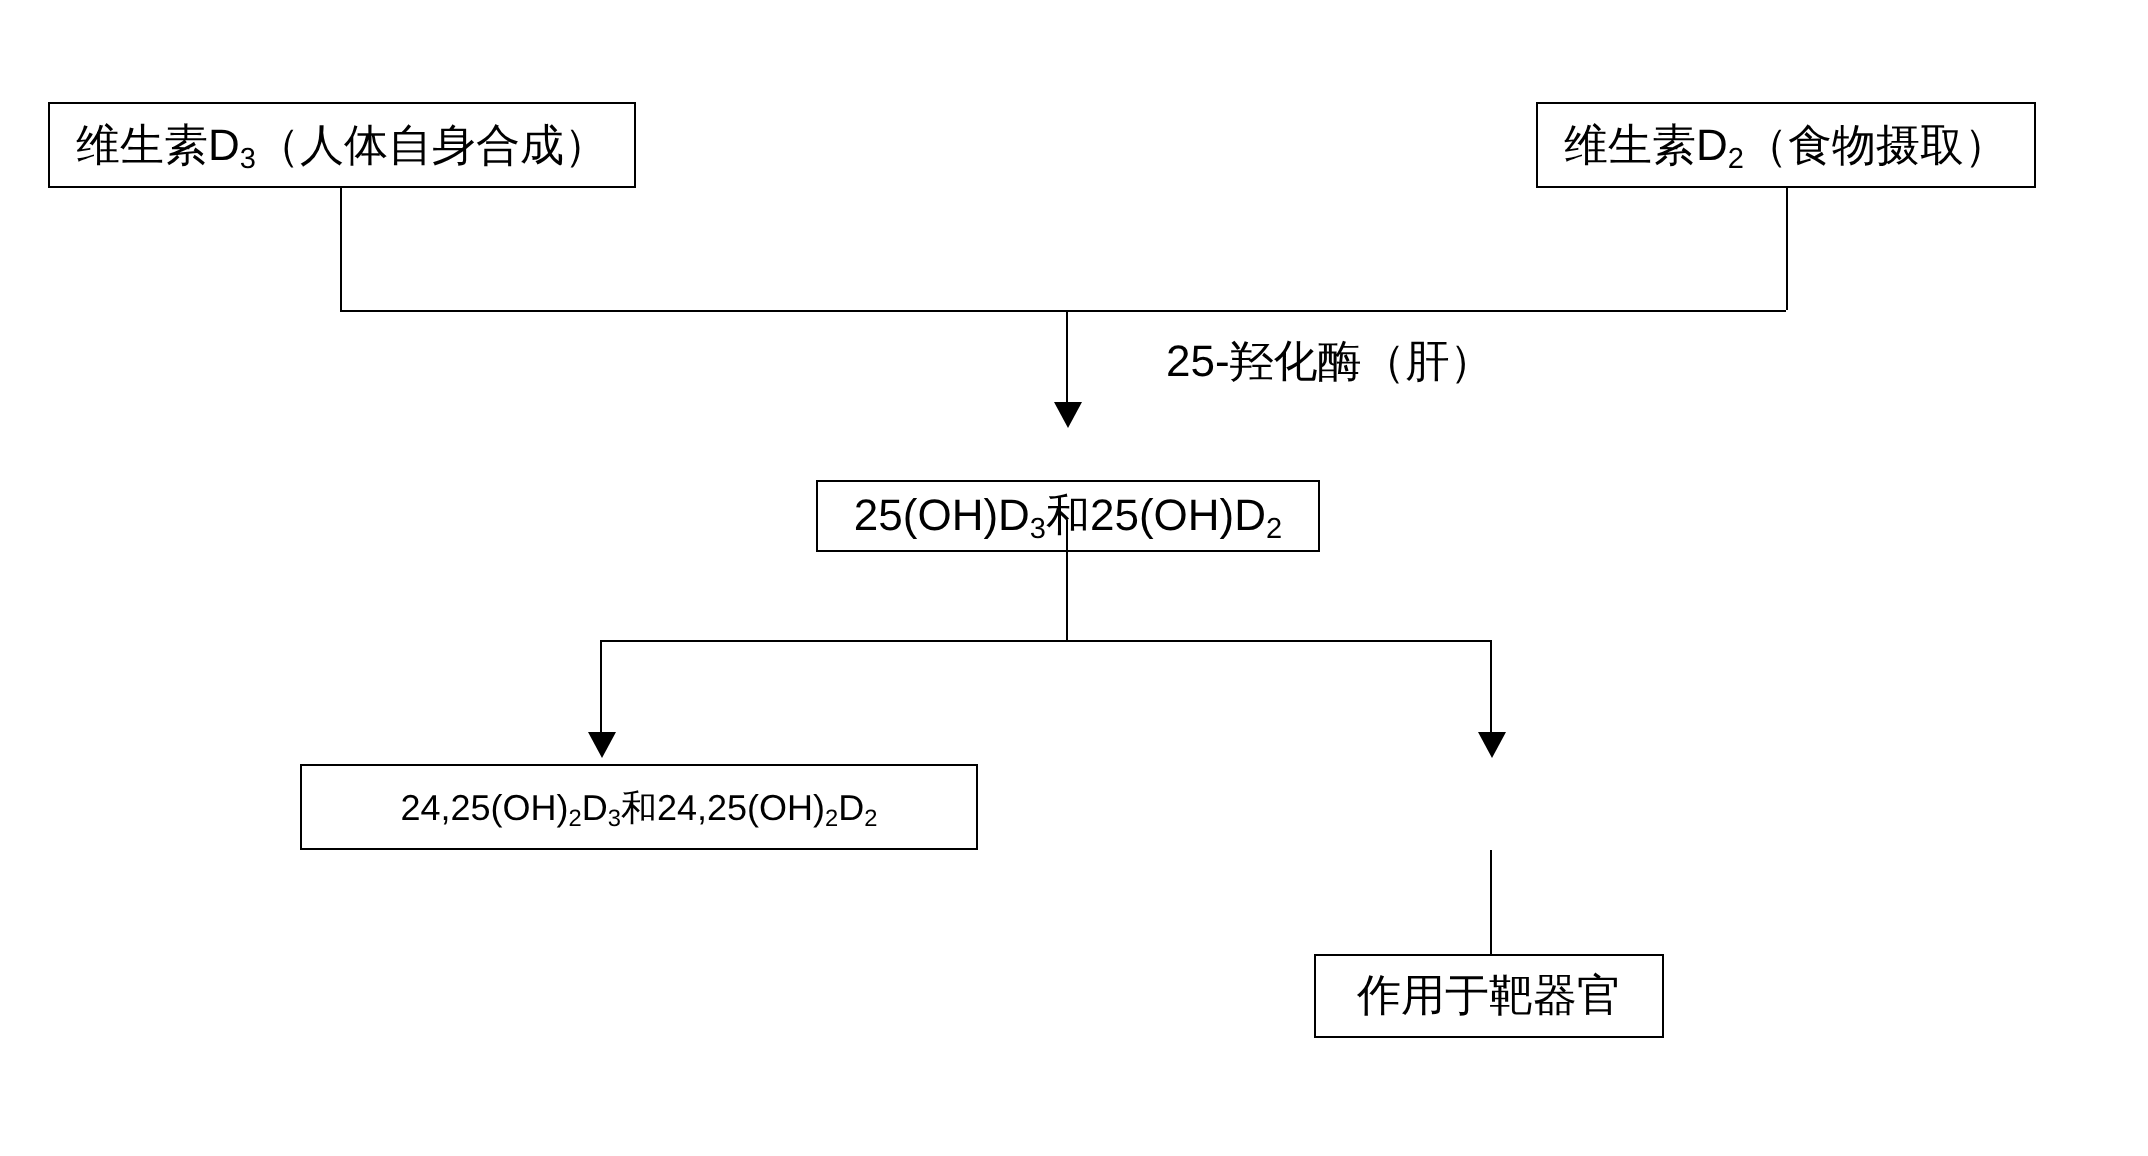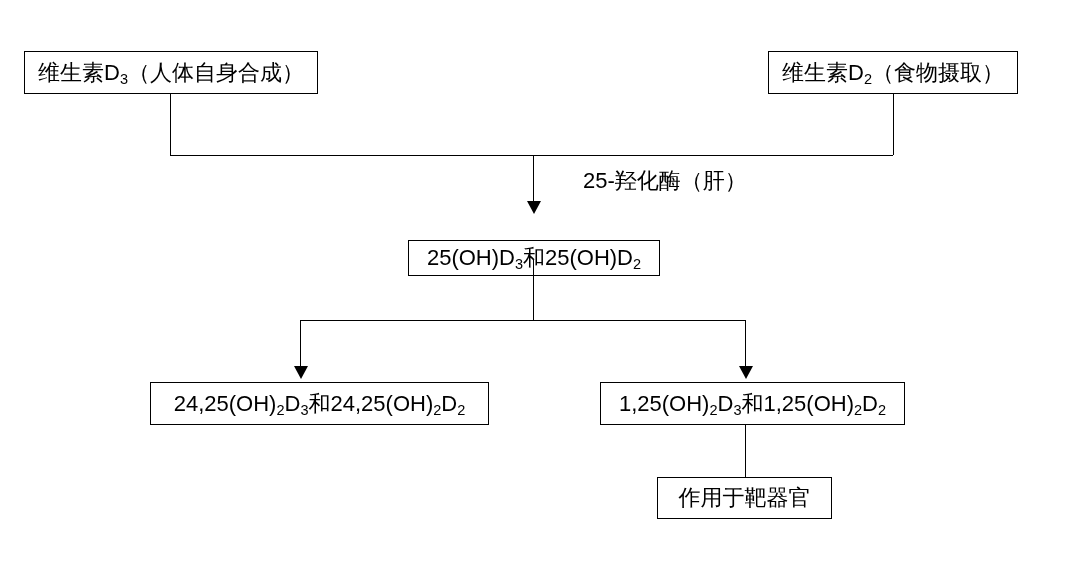--- a/index.html
+++ b/index.html
@@ -62,21 +62,21 @@
     height: 0;
     border-left: 7px solid transparent;
     border-right: 7px solid transparent;
     border-top: 13px solid #000000;
   }
 
   
   #box-vitd3        { left: 24px;  top: 51px;  width: 294px; height: 43px; font-size: 22px; }
   #box-vitd2        { left: 768px; top: 51px;  width: 250px; height: 43px; font-size: 22px; text-align: center; }
   #box-25oh         { left: 408px; top: 216px; width: 252px; height: 36px; font-size: 22px; margin-top: 24px; }
-  #box-2425oh       { left: 150px; top: 382px; width: 339px; height: 43px; font-size: 22px; }
+  #box-2425oh       { left: 150px; top: 382px; width: 339px; height: 43px; font-size: 18px; }
   #box-125oh        { left: 600px; top: 382px; width: 305px; height: 43px; font-size: 22px; }
   #box-target       { left: 657px; top: 477px; width: 175px; height: 42px; font-size: 22px; }
 
   #label-hydroxylase { left: 583px; top: 170px; font-size: 22px; }
 
   
   #conn-d3-down   { left: 170px; top: 94px;  height: 61px; }
   #conn-d2-down   { left: 893px; top: 94px;  height: 61px; }
   #conn-top-bar   { left: 170px; top: 155px; width: 723px; }
   #conn-top-stem  { left: 533px; top: 155px; height: 48px; }
@@ -123,23 +123,20 @@
   <div class="conn-h" id="conn-mid-bar"></div>
   <div class="conn-v" id="conn-left-down"></div>
   <div class="arrow-head" id="arrow-left"></div>
   <div class="conn-v" id="conn-right-down"></div>
   <div class="arrow-head" id="arrow-right"></div>
 
   <div class="node-box" id="box-2425oh">
     <span class="node-label"><span>24,25(OH)</span><sub>2</sub><span>D</span><sub>3</sub><span>和24,25(OH)</span><sub>2</sub><span>D</span><sub>2</sub></span>
   </div>
 
-  <div class="node-box" id="box-125oh">
-    <span class="node-label"><span>1,25(OH)</span><sub>2</sub><span>D</span><sub>3</sub><span>和1,25(OH)</span><sub>2</sub><span>D</span><sub>2</sub></span>
-  </div>
 
   <div class="conn-v" id="conn-target-down"></div>
   <div class="arrow-head" id="arrow-target"></div>
 
   <div class="node-box" id="box-target">
     <span class="node-label">作用于靶器官</span>
   </div>
 
 </div>
 

